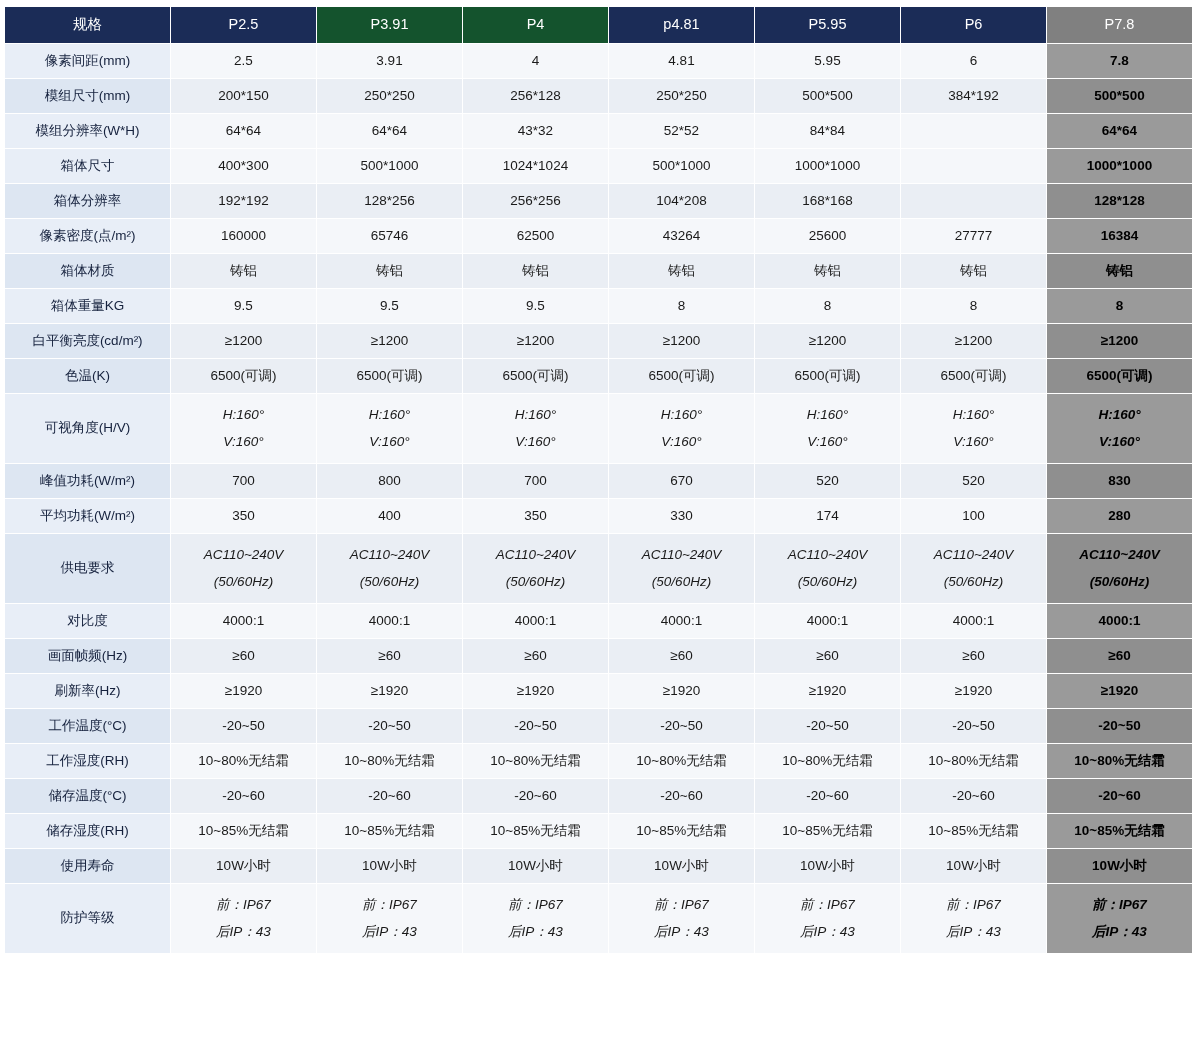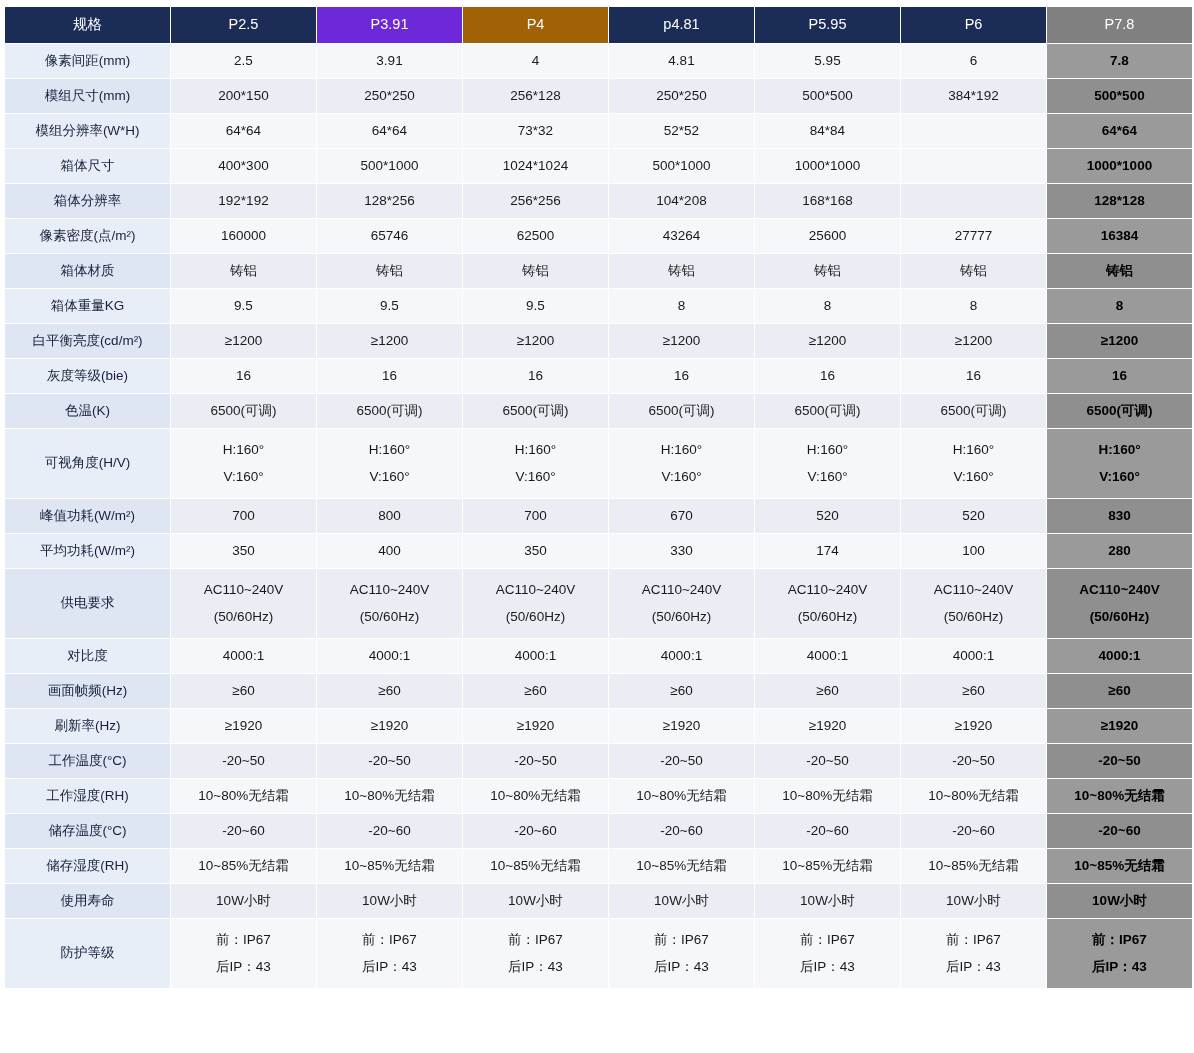--- a/index.html
+++ b/index.html
@@ -37,22 +37,22 @@
   
   thead th {
     color: #ffffff;
     font-weight: normal;
     height: 36px;
     font-size: 14.5px;
     border-color: #ffffff;
   }
   th.h-label   { background: #1b2c57; }
   th.h-c0      { background: #1b2c57; }
-  th.h-c1      { background: #6d28d9; }
-  th.h-c2      { background: #a16207; }
+  th.h-c1      { background: #14532d; }
+  th.h-c2      { background: #14532d; }
   th.h-c3      { background: #1b2c57; }
   th.h-c4      { background: #1b2c57; }
   th.h-c5      { background: #1b2c57; }
   th.h-last    { background: #808080; }
 
   
   td.lbl {
     background: #e8eef7;
     color: #15213d;
     font-size: 13.5px;
@@ -68,21 +68,21 @@
   td.last {
     background: #9a9a9a;
     color: #000000;
     font-weight: bold;
   }
   tbody tr.alt td.last { background: #8f8f8f; }
 
   .row-h { height: 35px; }
   .row-h2 { height: 70px; }
 
-  .two-line span { display: block; }
+  .two-line span { display: block; font-style: italic; }
   .two-line span.l1 { margin-bottom: 9px; }
 </style>
 </head>
 <body>
 
 <table id="spec-table">
   <colgroup>
     <col class="c-label">
     <col class="c-data">
       <col class="c-data">
@@ -122,21 +122,21 @@
         <td class="dat">256*128</td>
         <td class="dat">250*250</td>
         <td class="dat">500*500</td>
         <td class="dat">384*192</td>
         <td class="last">500*500</td>
       </tr>
       <tr class="row-h">
         <td class="lbl">模组分辨率(W*H)</td>
         <td class="dat">64*64</td>
         <td class="dat">64*64</td>
-        <td class="dat">73*32</td>
+        <td class="dat">43*32</td>
         <td class="dat">52*52</td>
         <td class="dat">84*84</td>
         <td class="dat"></td>
         <td class="last">64*64</td>
       </tr>
       <tr class="row-h">
         <td class="lbl">箱体尺寸</td>
         <td class="dat">400*300</td>
         <td class="dat">500*1000</td>
         <td class="dat">1024*1024</td>
@@ -188,30 +188,20 @@
       <tr class="alt row-h">
         <td class="lbl">白平衡亮度(cd/m²)</td>
         <td class="dat">≥1200</td>
         <td class="dat">≥1200</td>
         <td class="dat">≥1200</td>
         <td class="dat">≥1200</td>
         <td class="dat">≥1200</td>
         <td class="dat">≥1200</td>
         <td class="last">≥1200</td>
       </tr>
-      <tr class="row-h">
-        <td class="lbl">灰度等级(bie)</td>
-        <td class="dat">16</td>
-        <td class="dat">16</td>
-        <td class="dat">16</td>
-        <td class="dat">16</td>
-        <td class="dat">16</td>
-        <td class="dat">16</td>
-        <td class="last">16</td>
-      </tr>
       <tr class="alt row-h">
         <td class="lbl">色温(K)</td>
         <td class="dat">6500(可调)</td>
         <td class="dat">6500(可调)</td>
         <td class="dat">6500(可调)</td>
         <td class="dat">6500(可调)</td>
         <td class="dat">6500(可调)</td>
         <td class="dat">6500(可调)</td>
         <td class="last">6500(可调)</td>
       </tr>

